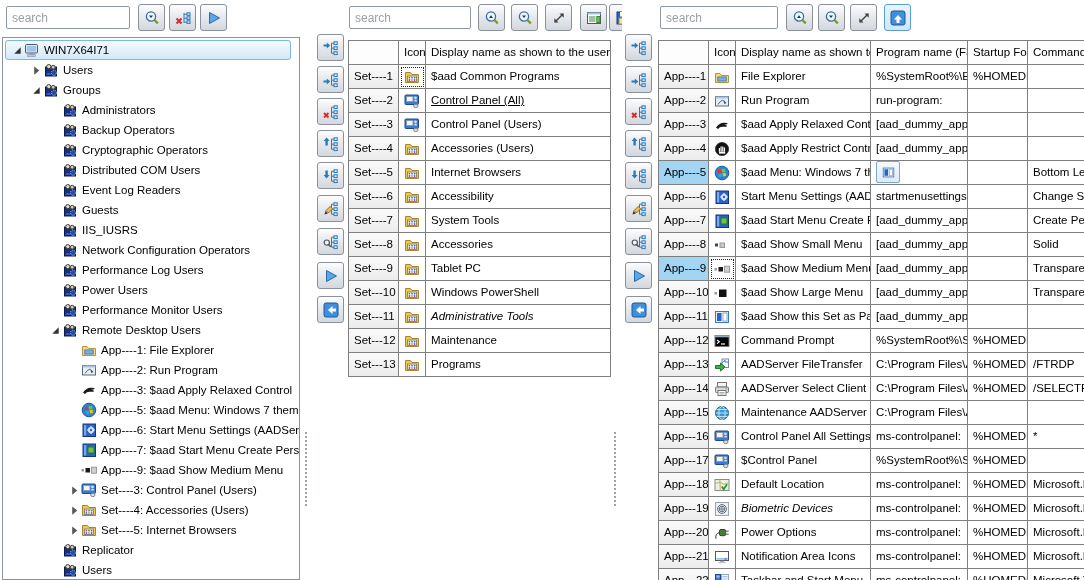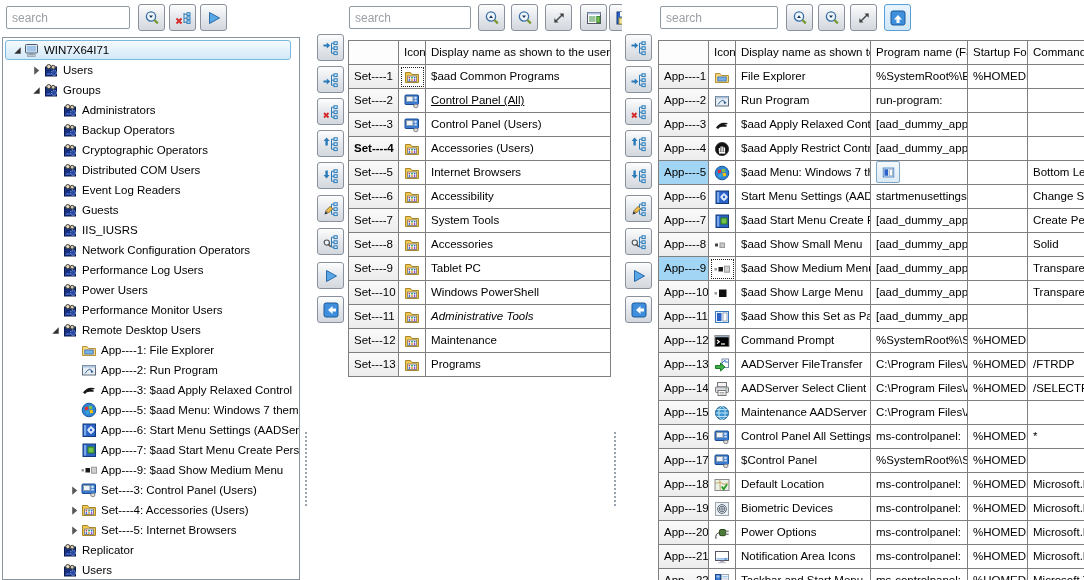--- a/index.html
+++ b/index.html
@@ -712,21 +712,21 @@
               <rect x="2.5" y="3.5" width="6.5" height="5" fill="#eef4fa" stroke="#8899aa"></rect>
               <circle cx="11.5" cy="5" r="1.4" fill="#cfe0f0"></circle>
               <rect x="10.3" y="7" width="2.6" height="1.5" fill="#cfe0f0"></rect>
               <ellipse cx="11.8" cy="13" rx="2.2" ry="1.7" fill="#dcdcdc" stroke="#888"></ellipse>
             </svg>
           </span>
         </div>
         <div class="tcell" style="width: 185px;">Control Panel (Users)</div>
       </div>
       <div class="tr">
-        <div class="tcell rowhdr" style="width: 50px; font-weight: bold;">Set----4</div>
+        <div class="tcell rowhdr" style="width: 50px;">Set----4</div>
         <div class="tcell iconcell" style="width: 27px;">
           <span class="icon">
             <svg viewBox="0 0 16 16">
               <path d="M1.5 3.5 h5 l1.5 2 h6.5 v8 h-13 z" fill="#f2c94c" stroke="#a8862a"></path>
               <rect x="3.5" y="7" width="9" height="5.5" fill="#fff" stroke="#888"></rect>
               <circle cx="5.4" cy="8.7" r="0.9" fill="#d04040"></circle>
               <circle cx="8" cy="8.7" r="0.9" fill="#2a9a5a"></circle>
               <circle cx="10.6" cy="8.7" r="0.9" fill="#2a6ad4"></circle>
               <circle cx="5.4" cy="11" r="0.9" fill="#2a6ad4"></circle>
               <circle cx="8" cy="11" r="0.9" fill="#d88a20"></circle>
@@ -1363,21 +1363,21 @@
         <div class="tcell iconcell" style="width: 27px;">
           <span class="icon">
             <svg viewBox="0 0 16 16">
               <rect x="1.5" y="1.5" width="13" height="13" fill="#eef1f4" stroke="#9aa4ae"></rect>
               <circle cx="8" cy="8" r="1.2" fill="none" stroke="#5a6a7a"></circle>
               <circle cx="8" cy="8" r="2.8" fill="none" stroke="#5a6a7a"></circle>
               <circle cx="8" cy="8" r="4.4" fill="none" stroke="#5a6a7a"></circle>
             </svg>
           </span>
         </div>
-        <div class="tcell" style="width: 135px;">Biometric Devices</div>
+        <div class="tcell" style="width: 135px; font-style: italic;">Biometric Devices</div>
         <div class="tcell" style="width: 97px;">ms-controlpanel:</div>
         <div class="tcell" style="width: 60px;">%HOMEDF</div>
         <div class="tcell" style="width: 130px;">Microsoft.B</div>
       </div>
       <div class="tr">
         <div class="tcell rowhdr" style="width: 50px;">App---20</div>
         <div class="tcell iconcell" style="width: 27px;">
           <span class="icon">
             <svg viewBox="0 0 16 16">
               <path d="M2 13.8 q-1.2 -5.5 4 -6.3" fill="none" stroke="#333"></path>

